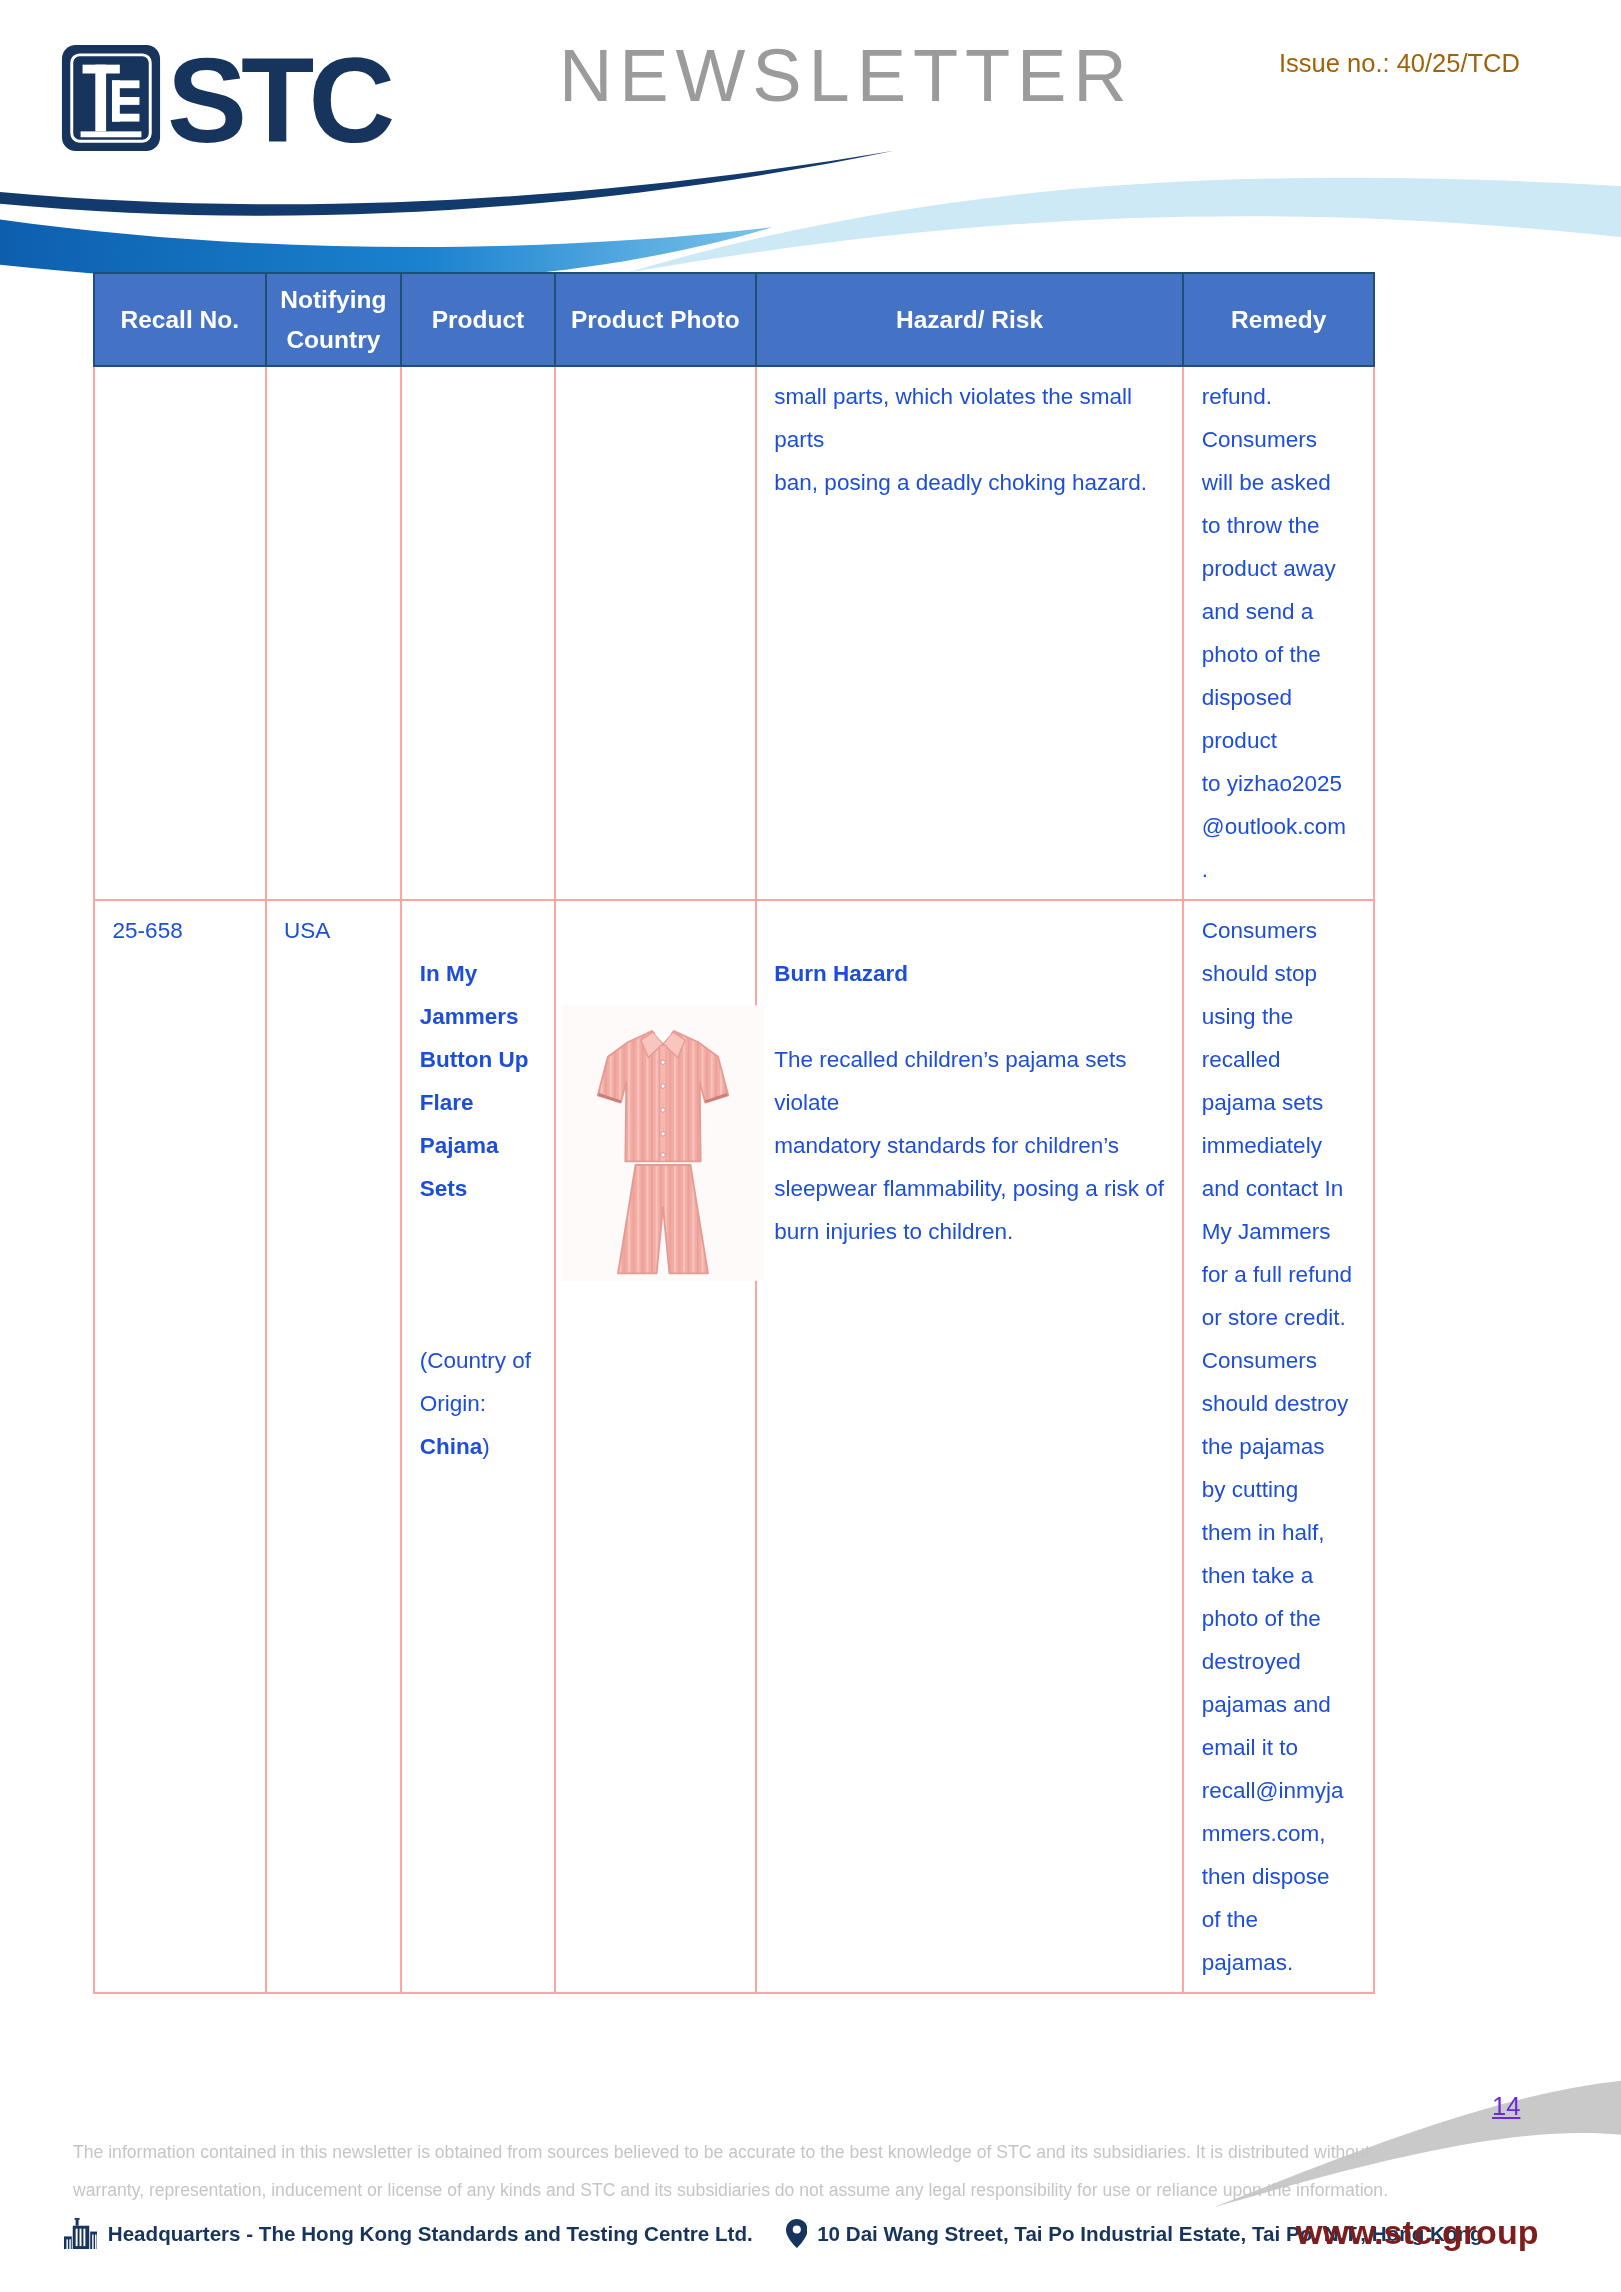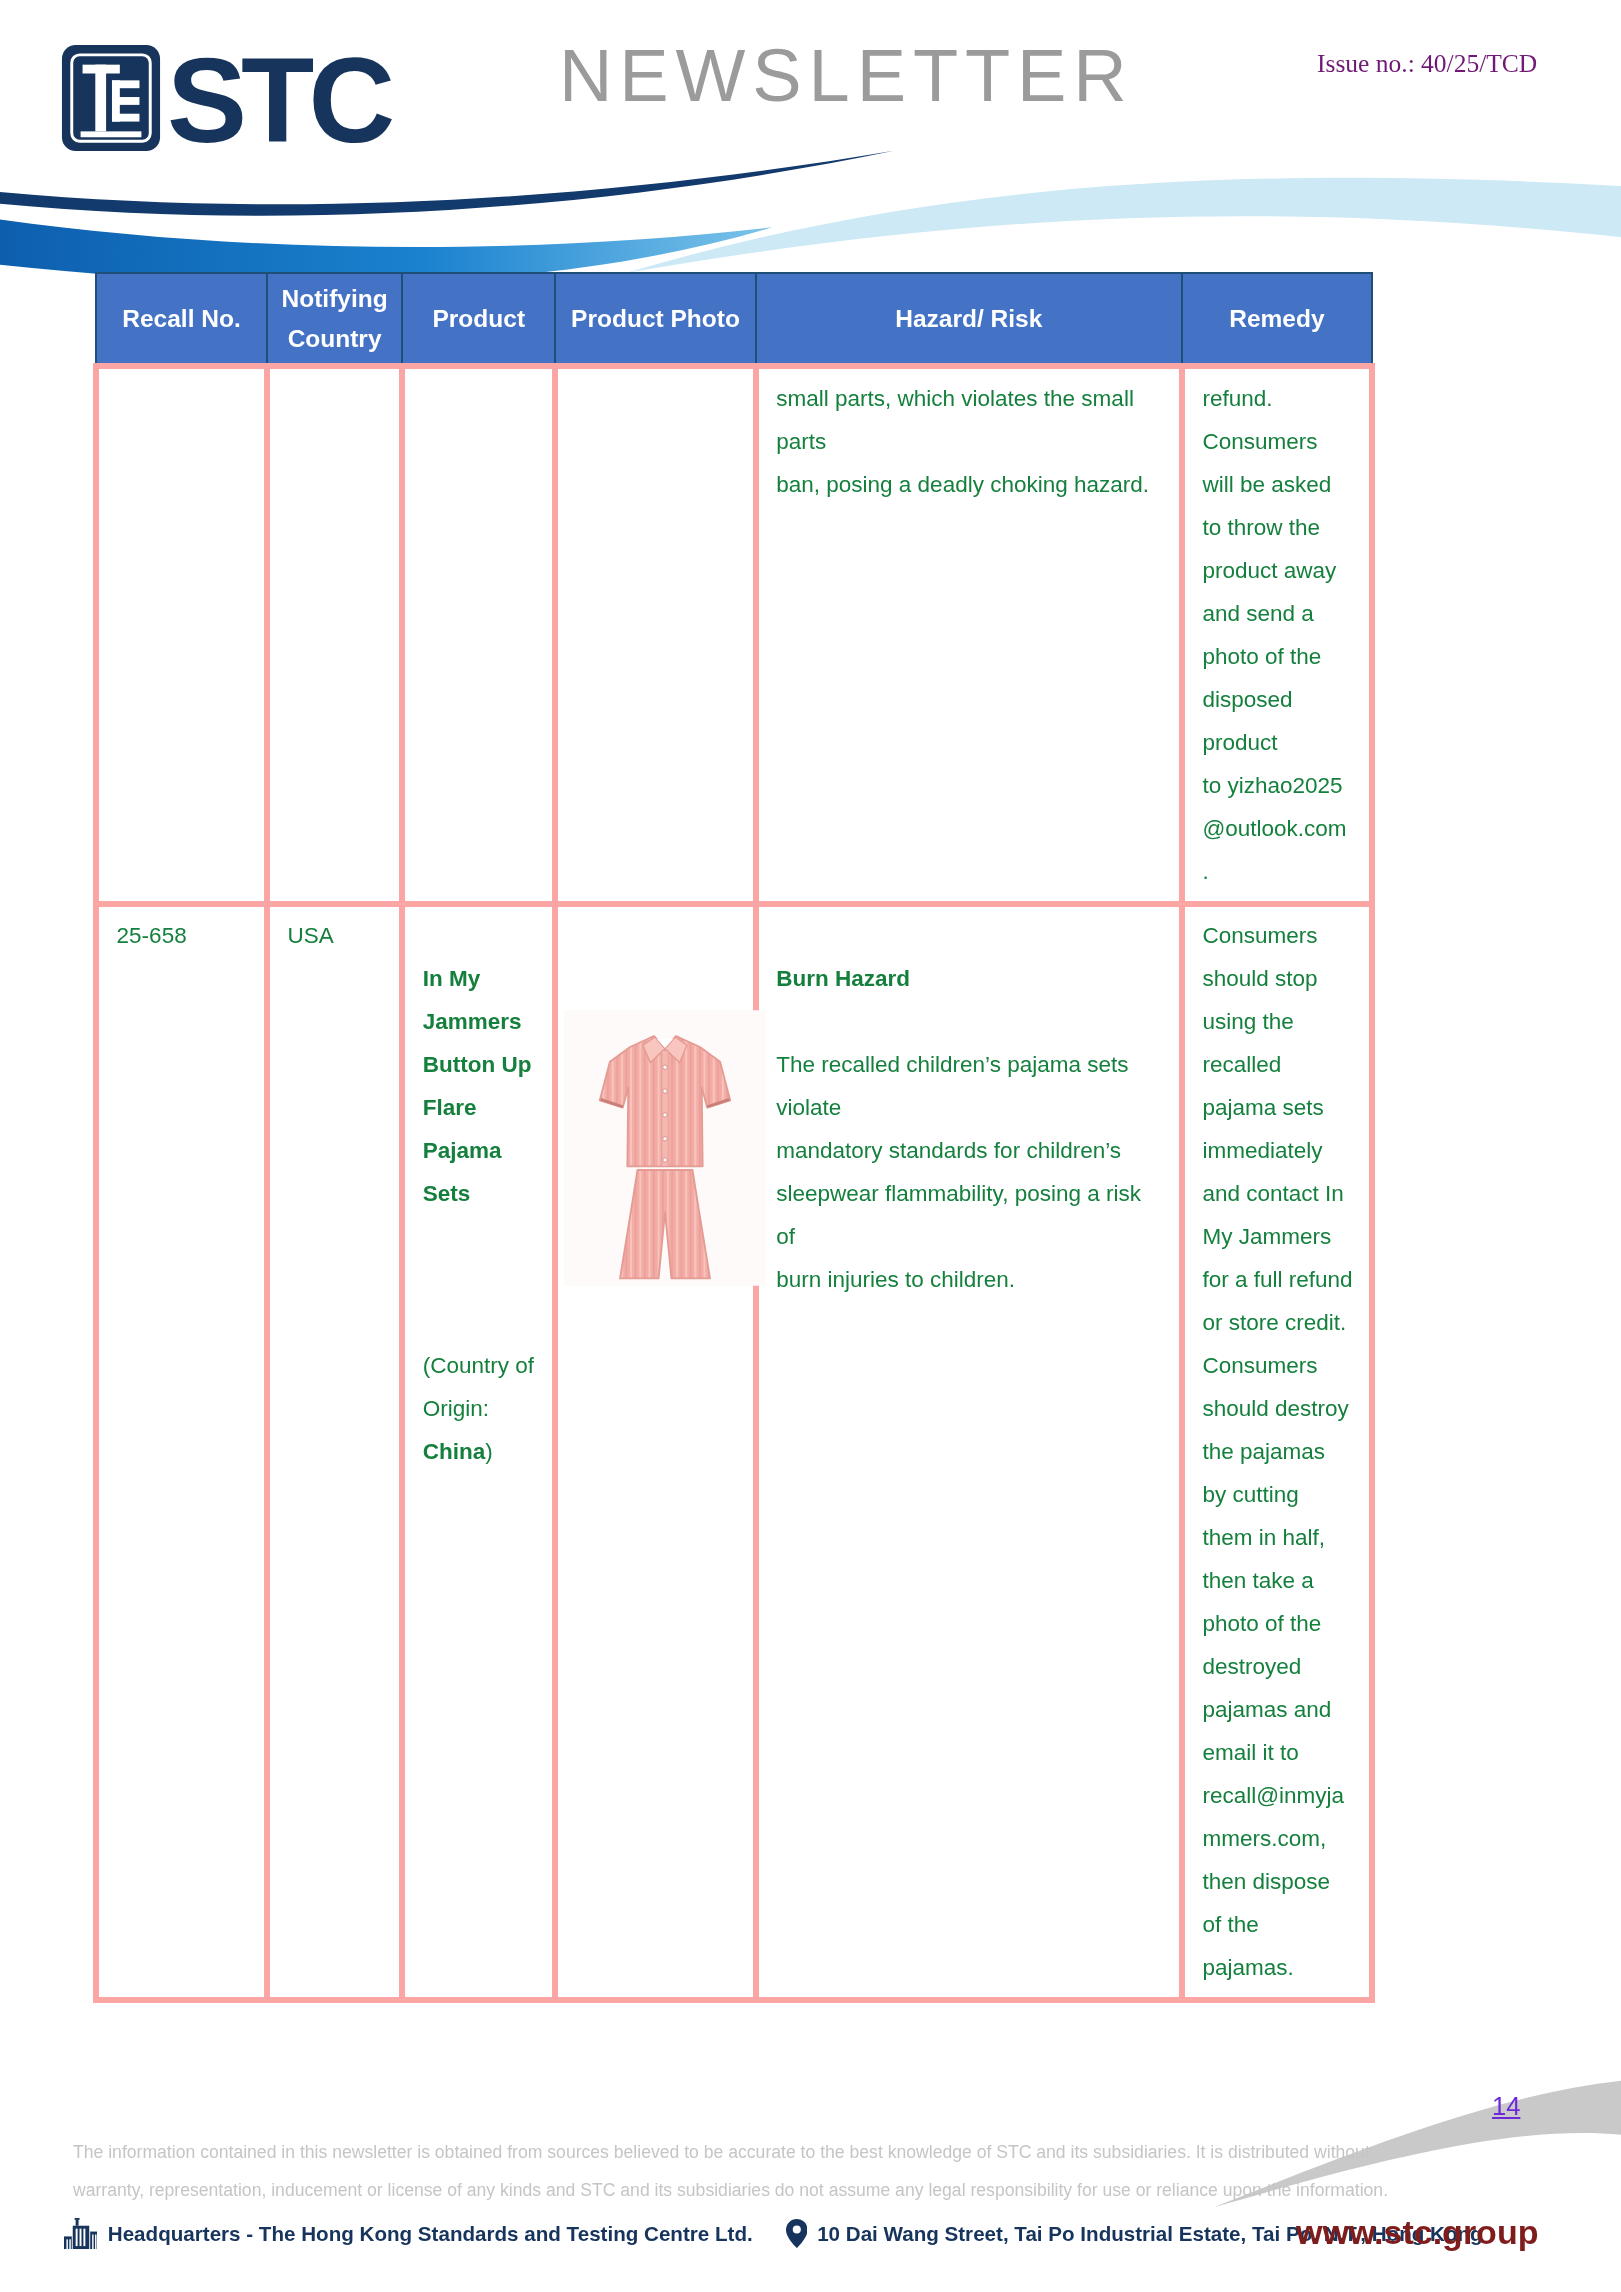--- a/index.html
+++ b/index.html
@@ -16,40 +16,40 @@
   .logo-icon svg { width:104px; height:112px; display:block; }
   .logo-word {
     font-size:120px; font-weight:bold; color:#16345c; line-height:0.92;
     letter-spacing:-5.9px; margin-left:3.9px;
   }
   .newsletter-title {
     position:absolute; left:559px; top:33px;
     font-size:74px; color:#9b9b9b; letter-spacing:6.9px; font-weight:normal;
   }
   .issue-no {
-    position:absolute; left:1317px; top:49px;
-    font-size:25.5px; color:#701a75;font-family:Liberation Serif, serif;
+    position:absolute; left:1279px; top:49px;
+    font-size:25.5px; color:#a16207;
   }
   .wave-band { position:absolute; left:0; top:135px; width:1621px; height:169px; }
   .wave-band svg { display:block; width:100%; height:100%; }
 
   
   table.recall {
     position:absolute; left:93px; top:272px; width:1282px;
     border-collapse:collapse; table-layout:fixed;
   }
   table.recall th {
     background:#4472C4; color:#ffffff; font-size:24.5px; font-weight:bold;
     border:2px solid #1F4E79; height:93px; text-align:center; vertical-align:middle;
     line-height:1.6; padding:3.9px 5.9px;
   }
   table.recall td {
-    border:6px solid #fca5a5; vertical-align:top;
+    border:2px solid #fca5a5; vertical-align:top;
     padding:7.8px 15.7px 7.8px 17.6px;
-    font-size:22.5px; line-height:43px; color:#15803d;
+    font-size:22.5px; line-height:43px; color:#1d4ed8;
     white-space:pre-line; overflow-wrap:anywhere;
   }
   tr.row-cont td { height:534px; }
   .bold { font-weight:bold; }
   .origin-line { white-space:normal; }
   .blank-line { height:43px; }
   .photo-cell { text-align:center; padding:9.8px 5.9px !important; }
   .photo-wrap { display:inline-block; width:202px; height:292px; }
   .photo-wrap svg { width:100%; height:100%; display:block; }
 

